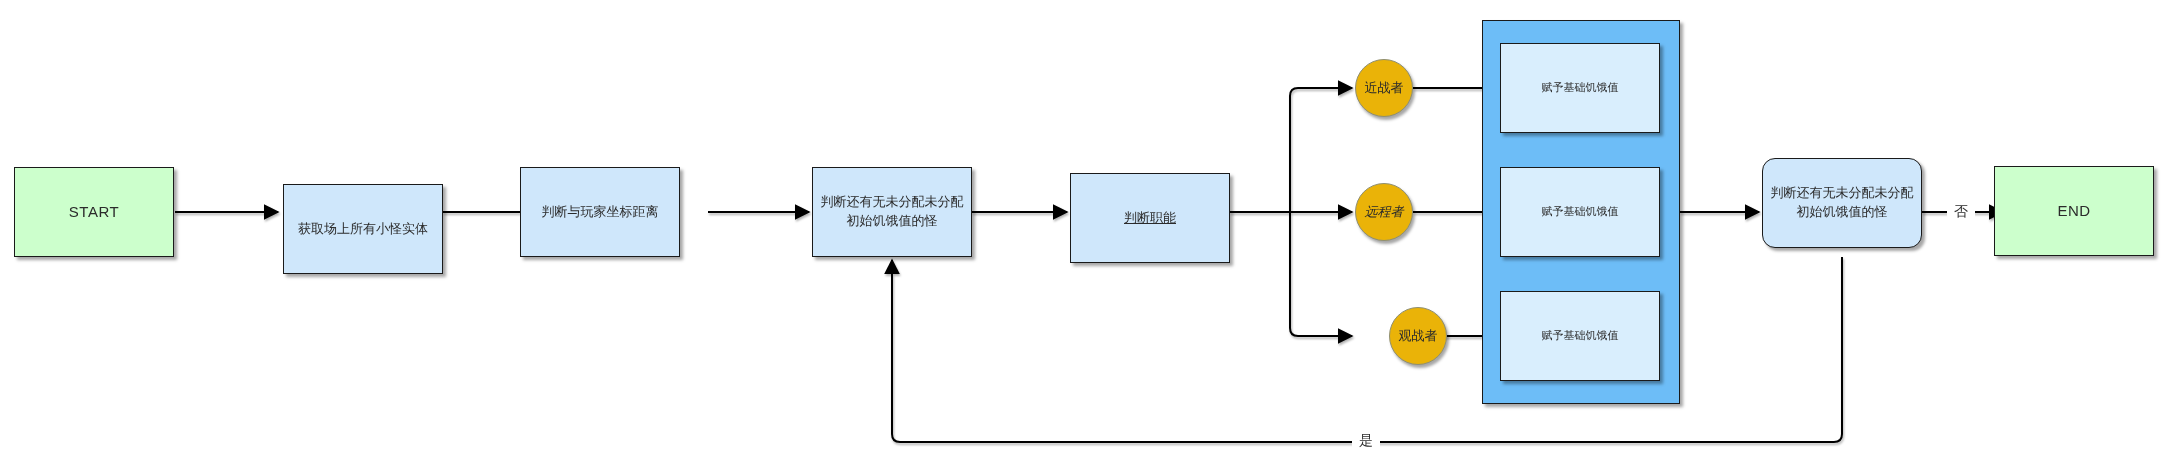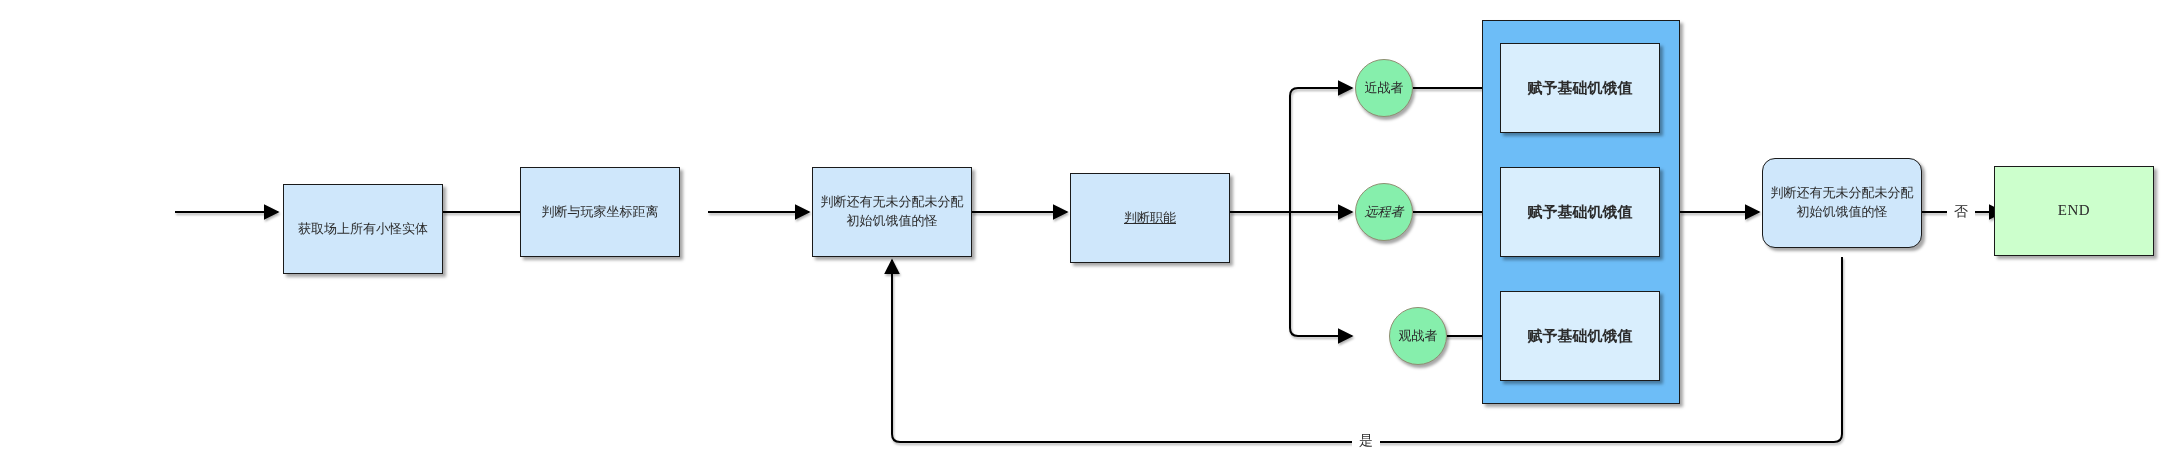--- a/index.html
+++ b/index.html
@@ -36,27 +36,26 @@
   .container-box{
     position:absolute;
     box-sizing:border-box;
     left:1482px;top:20px;width:198px;height:384px;
     background:#6dbdf7;
     border:1.5px solid #1a1a1a;
     box-shadow:3px 3px 3px rgba(0,0,0,0.35);
   }
   .inner{
     background:#d9eefd;
-    font-size:15px;
-    font-weight:bold;
+    font-size:11px;
   }
   .circle{
     width:58px;height:58px;
     border-radius:50%;
-    background:#86efac;
+    background:#eab308;
     border:1.5px solid #8f8f72;
     font-size:13px;
     box-shadow:2px 3px 3px rgba(0,0,0,0.35);
     padding:0;
   }
   .edge-label{
     position:absolute;
     transform:translate(-50%,-50%);
     background:#ffffff;
     padding:1px 7px;
@@ -91,20 +90,23 @@
       <path d="M1922 212 L2003 212" marker-end="url(#arrow)"></path>
       <path d="M1842 257 L1842 434 Q1842 442 1834 442 L900 442 Q892 442 892 434 L892 260" marker-end="url(#arrow)"></path>
     </g>
   </svg>
 
   <div class="edge-label" style="left:1961px;top:212px;">否</div>
   <div class="edge-label" style="left:1366px;top:441px;">是</div>
 
   <div class="container-box"></div>
 
+  <div class="node terminal" style="left:14px;top:167px;">
+    <span>START</span>
+  </div>
 
   <div class="node process" style="left:283px;top:184px;">
     <span>获取场上所有小怪实体</span>
   </div>
 
   <div class="node process" style="left:520px;top:167px;">
     <span>判断与玩家坐标距离</span>
   </div>
 
   <div class="node process" style="left:812px;top:167px;">
@@ -136,17 +138,17 @@
   </div>
 
   <div class="node process inner" style="left:1500px;top:291px;">
     <span>赋予基础饥饿值</span>
   </div>
 
   <div class="node process" style="left:1762px;top:158px;border-radius:13px;">
     <span>判断还有无未分配未分配初始饥饿值的怪</span>
   </div>
 
-  <div class="node terminal" style="left:1994px;top:166px;font-family:Liberation Serif, serif;">
+  <div class="node terminal" style="left:1994px;top:166px;">
     <span>END</span>
   </div>
 
 </div>
 
 </body></html>

